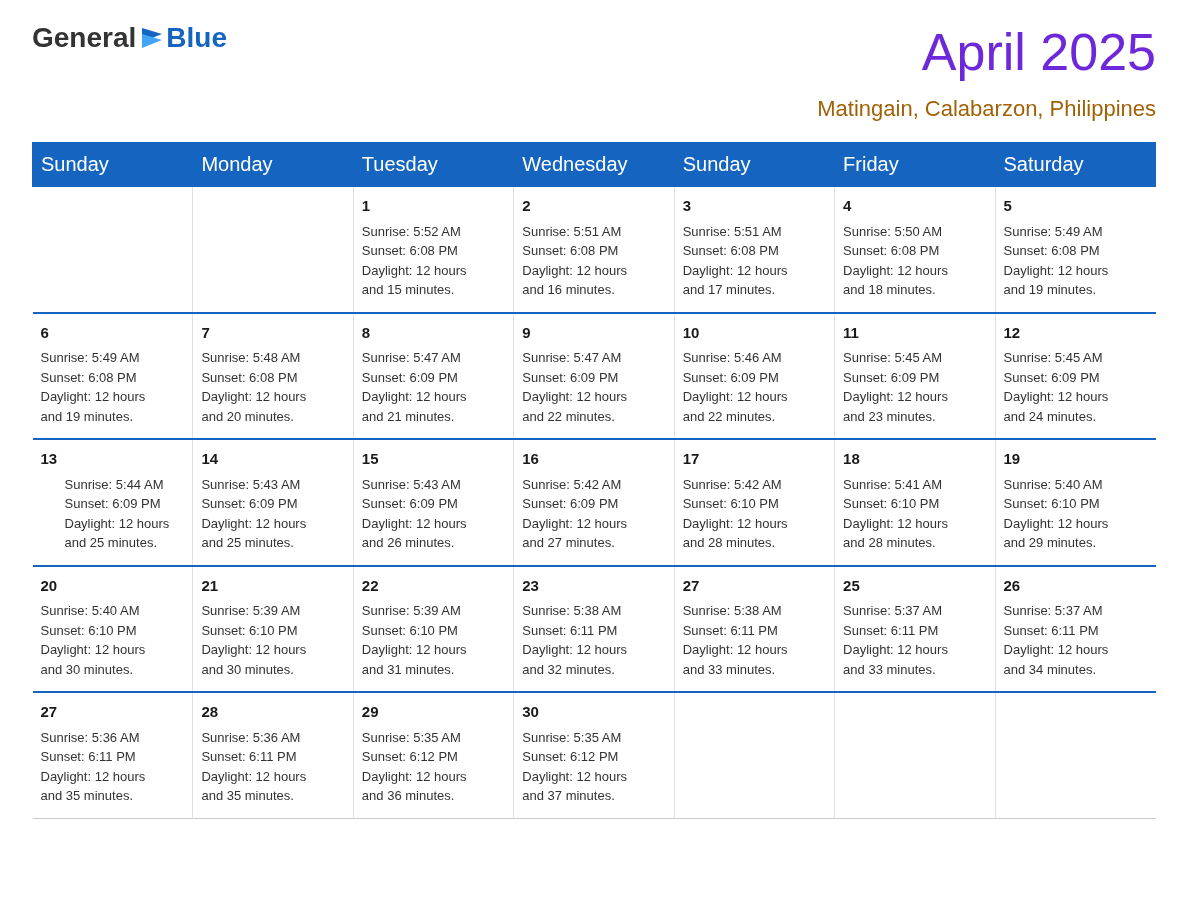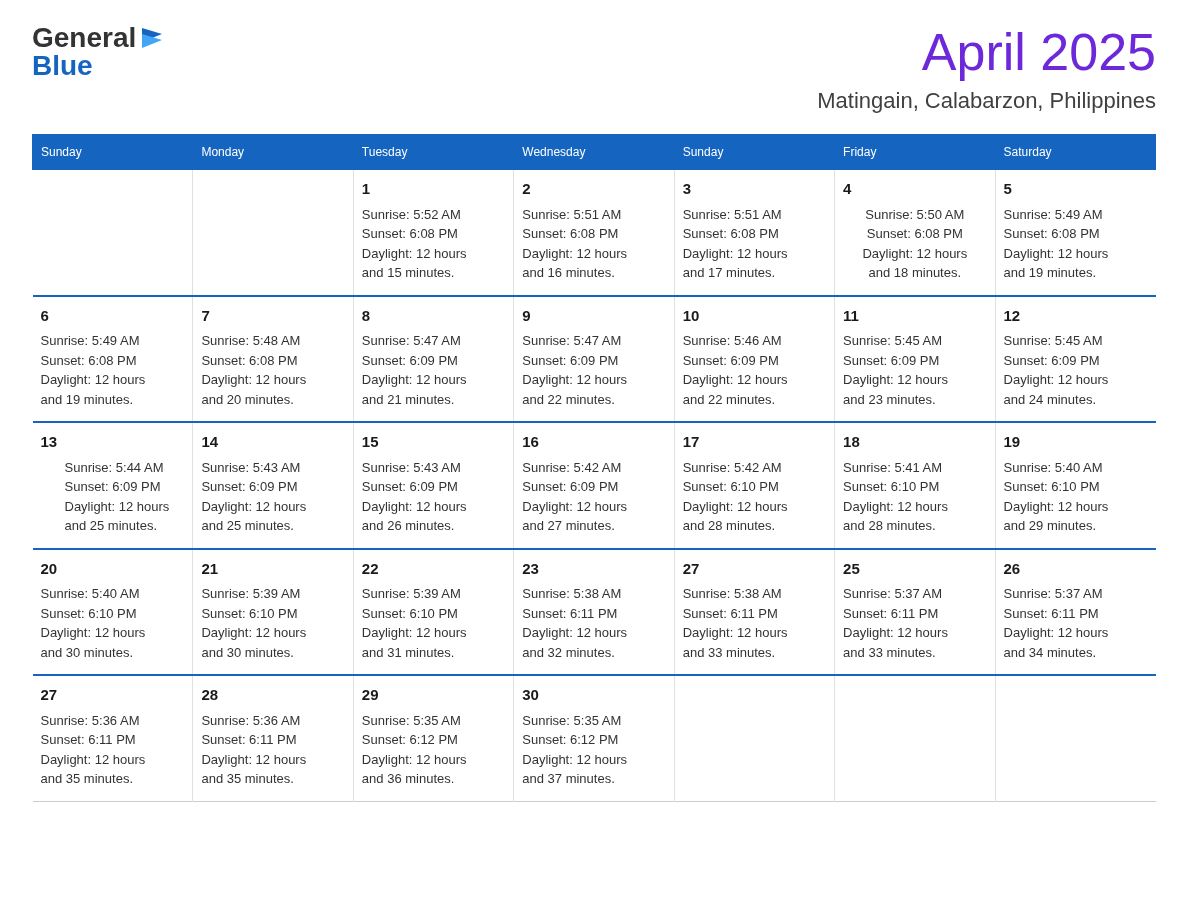--- a/index.html
+++ b/index.html
@@ -29,53 +29,53 @@
       color: #1565c0;
       line-height: 1;
     }
     .logo-icon {
       width: 28px;
       height: 28px;
       margin-left: 2px;
     }
     .logo-wrapper {
       display: flex;
-      flex-direction: column;
+      flex-direction: row;
       align-items: flex-start;
     }
     .logo-top-row {
       display: flex;
       align-items: center;
     }
     .title-block {
       text-align: right;
     }
     .month-title {
       font-size: 52px;
       font-weight: normal;
       color: #6d28d9;
       line-height: 1.1;
     }
     .location-title {
       font-size: 22px;
-      color: #404040;
-      margin-top: 7px;
+      color: #a16207;
+      margin-top: 15px;
       text-align: center;
     }
     .calendar-table {
       width: 100%;
       border-collapse: collapse;
       table-layout: fixed;
     }
     .calendar-table thead tr {
       background-color: #1565c0;
     }
     .calendar-table thead th {
       color: #fff;
-      font-size: 12px;
+      font-size: 20px;
       font-weight: normal;
       padding: 10px 8px;
       text-align: left;
       border: 1px solid #1565c0;
     }
     .calendar-table tbody tr {
       border-bottom: 1px solid #ccc;
     }
     .calendar-table tbody td {
       vertical-align: top;
@@ -160,21 +160,21 @@
         </td>
         <td>
           <span class="day-number">3</span>
           <div class="day-info" style="white-space: pre-line;">Sunrise: 5:51 AM
 Sunset: 6:08 PM
 Daylight: 12 hours
 and 17 minutes.</div>
         </td>
         <td>
           <span class="day-number">4</span>
-          <div class="day-info" style="white-space: pre-line; text-align: center;">Sunrise: 5:50 AM
+          <div class="day-info" style="white-space: pre-line;">Sunrise: 5:50 AM
 Sunset: 6:08 PM
 Daylight: 12 hours
 and 18 minutes.</div>
         </td>
         <td>
           <span class="day-number">5</span>
           <div class="day-info" style="white-space: pre-line;">Sunrise: 5:49 AM
 Sunset: 6:08 PM
 Daylight: 12 hours
 and 19 minutes.</div>

